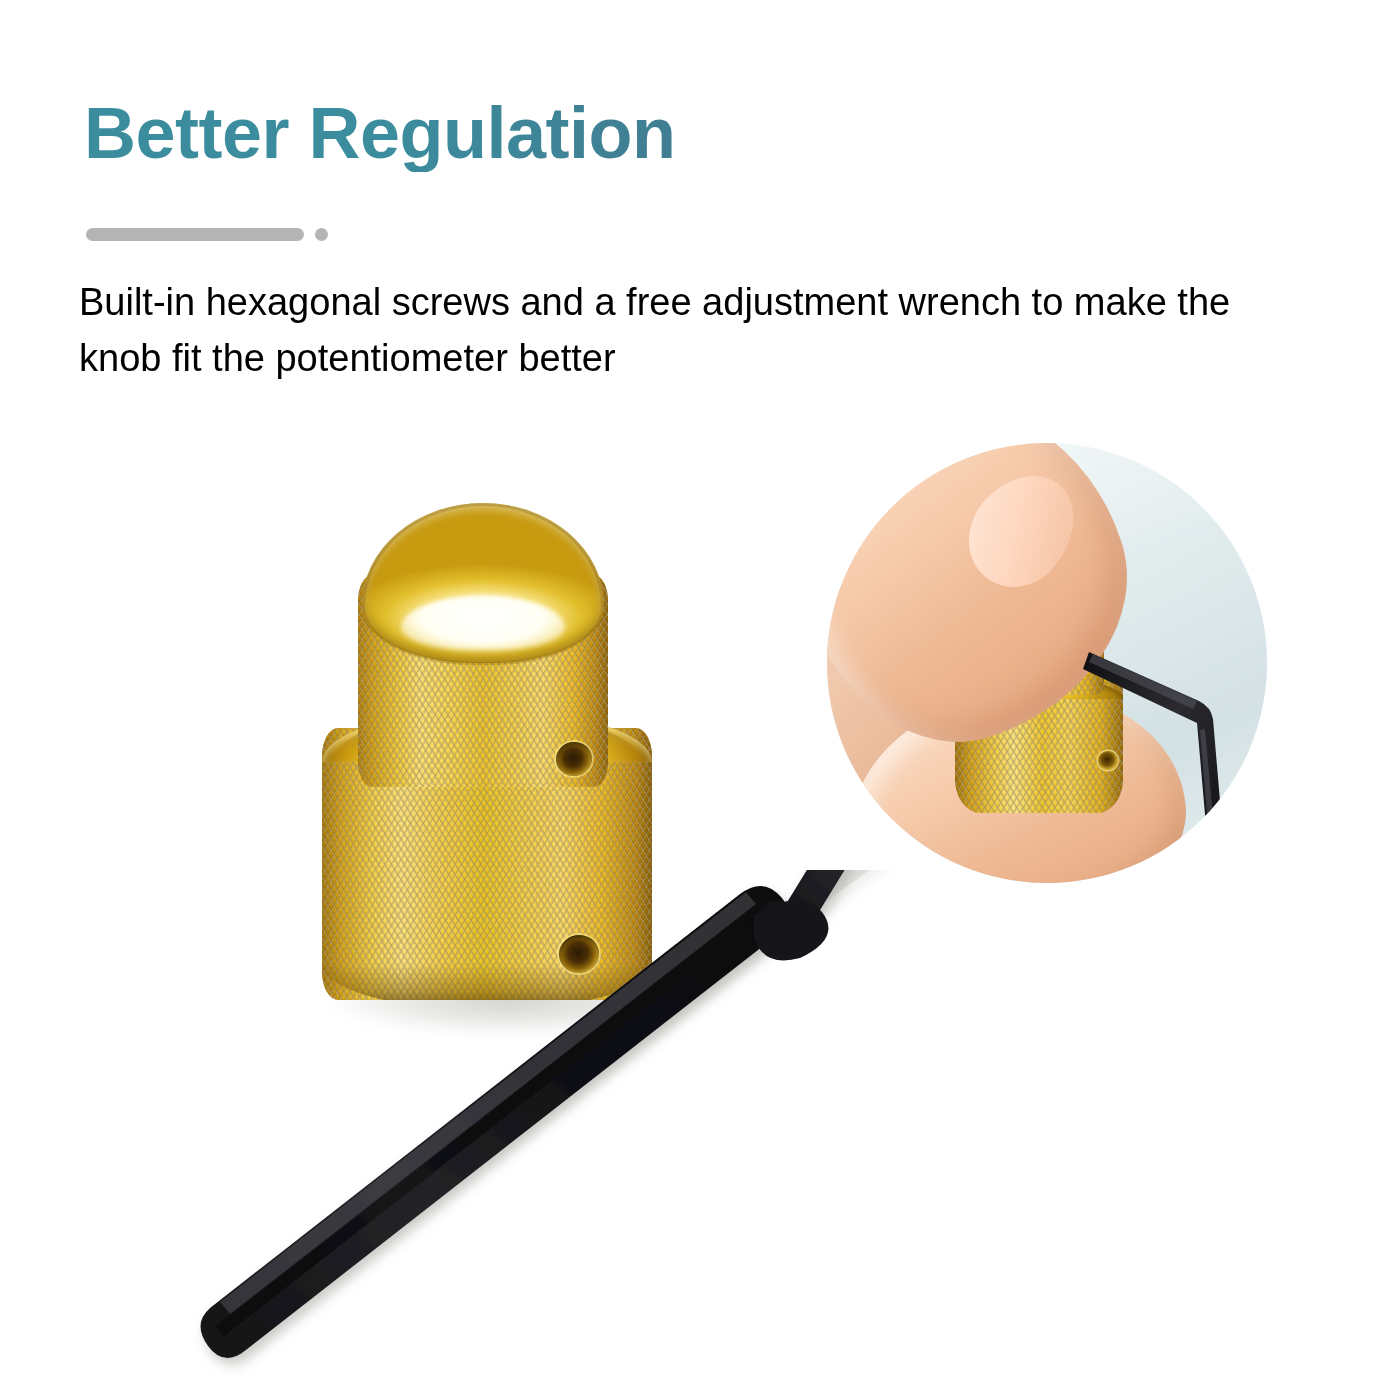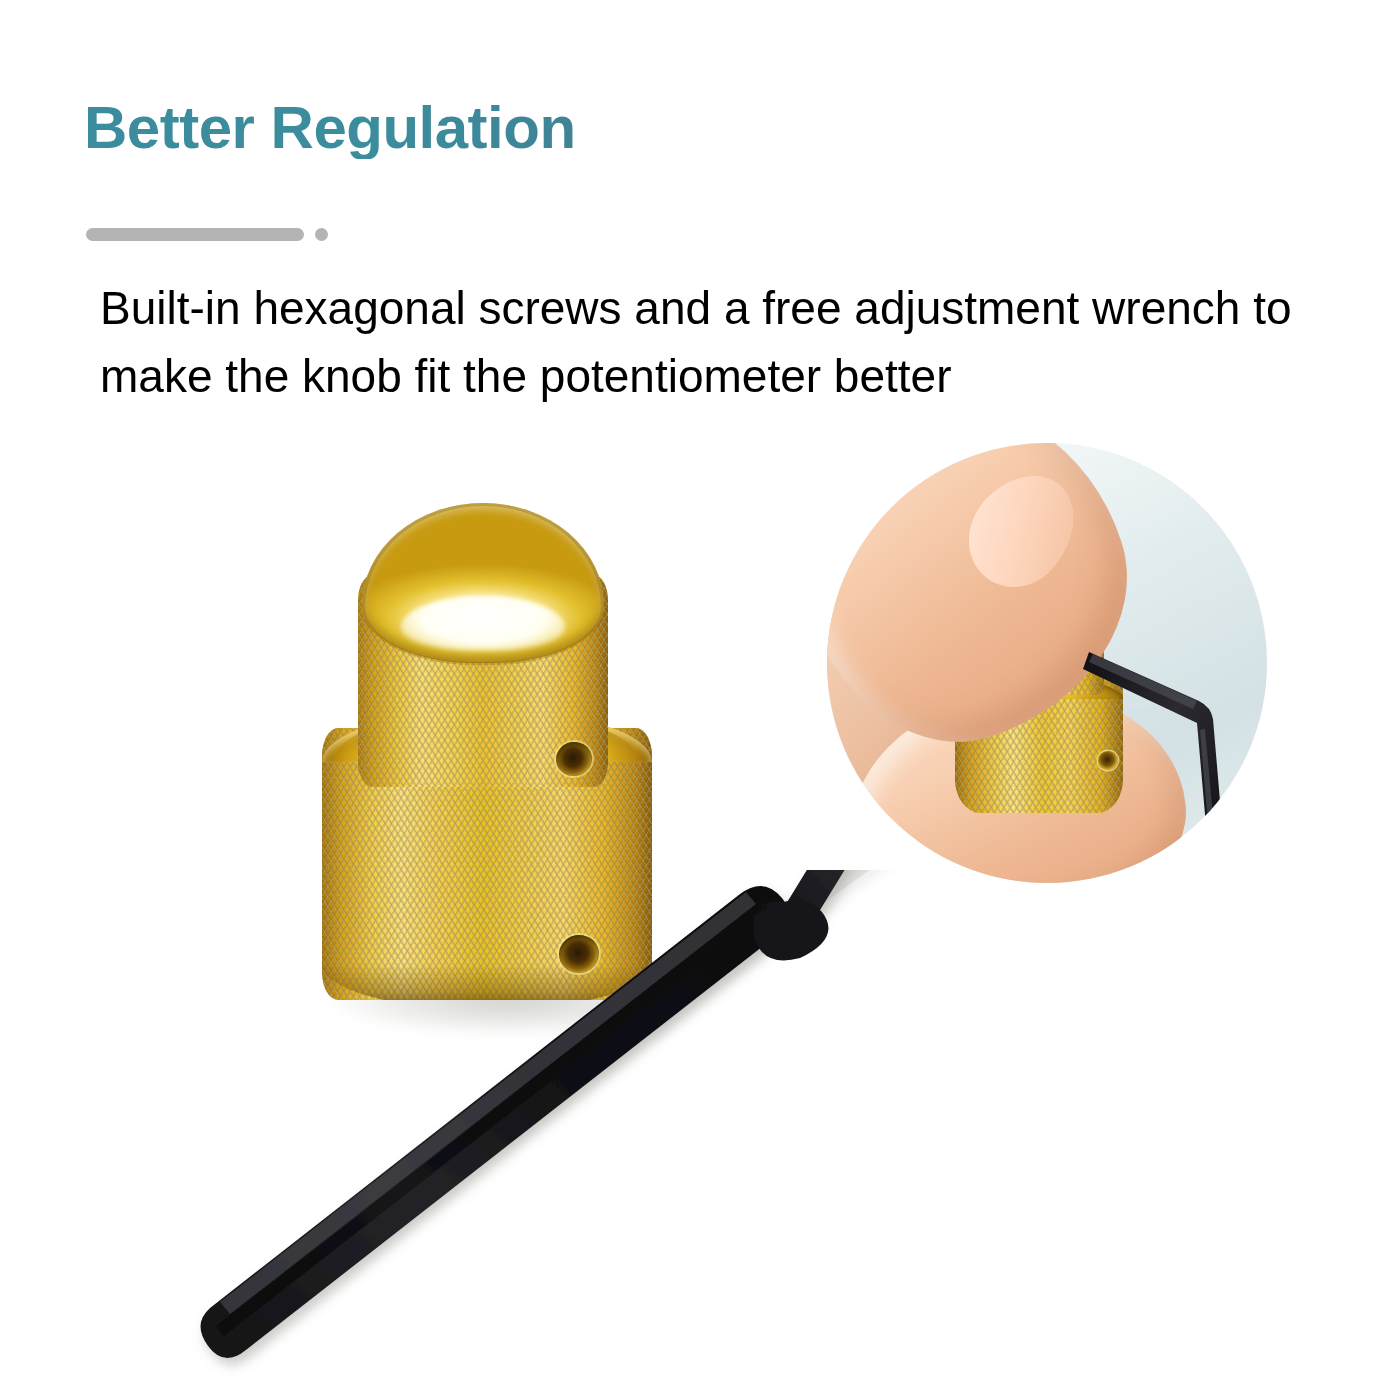--- a/index.html
+++ b/index.html
@@ -17,21 +17,21 @@
 
   
   #header-block {
     position: absolute;
     left: 84px;
     top: 96px;
     width: 1240px;
   }
 
   #page-title {
-    font-size: 60px;
+    font-size: 72px;
     font-weight: bold;
     line-height: 1.05;
     letter-spacing: -0.5px;
     margin: 0;
     background: linear-gradient(90deg, #3b8d9e 0%, #3b8d9e 24%, #43788f 55%, #41617f 80%, #41617f 100%);
     -webkit-background-clip: text;
     background-clip: text;
     color: transparent;
     -webkit-text-fill-color: transparent;
     white-space: nowrap;
@@ -53,24 +53,24 @@
   }
   #divider-dot {
     width: 13px;
     height: 13px;
     border-radius: 50%;
     background: #b4b4b4;
   }
 
   #subtitle {
     position: absolute;
-    left: 100px;
+    left: 79px;
     top: 274px;
     width: 1230px;
-    font-size: 46px;
+    font-size: 38px;
     line-height: 1.48;
     color: #000000;
     margin: 0;
     font-weight: 400;
   }
 
   
   #photo-stage {
     position: absolute;
     left: 0;

